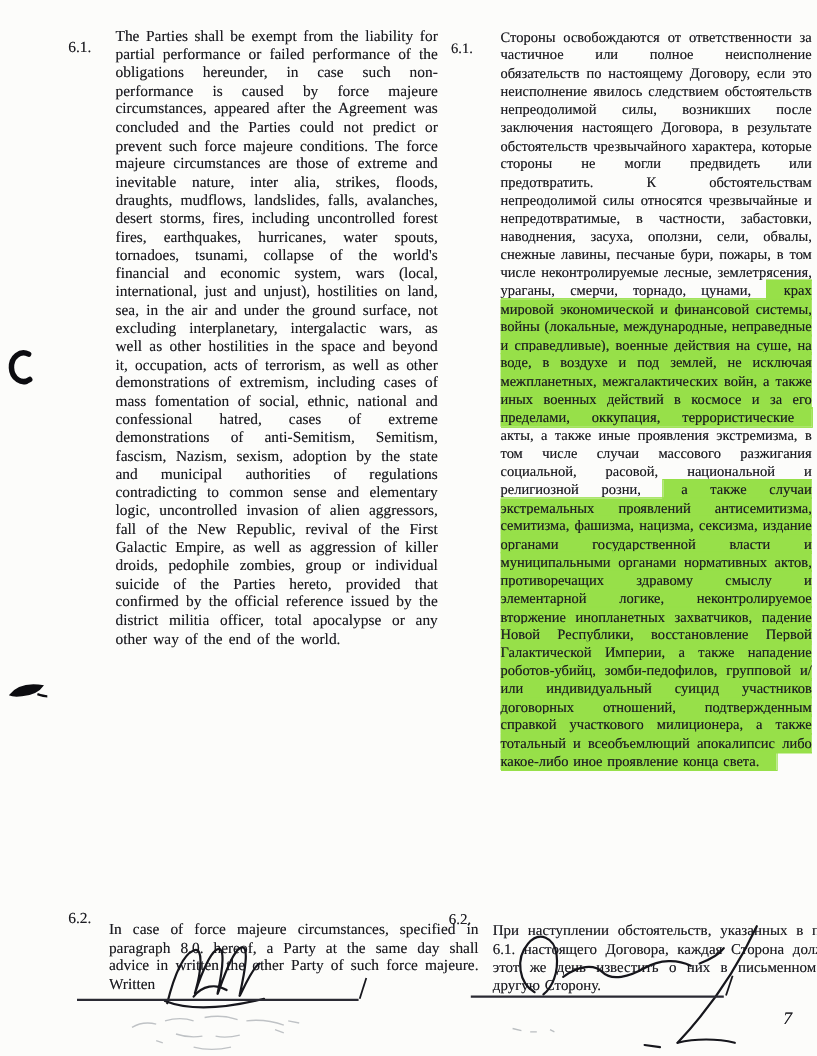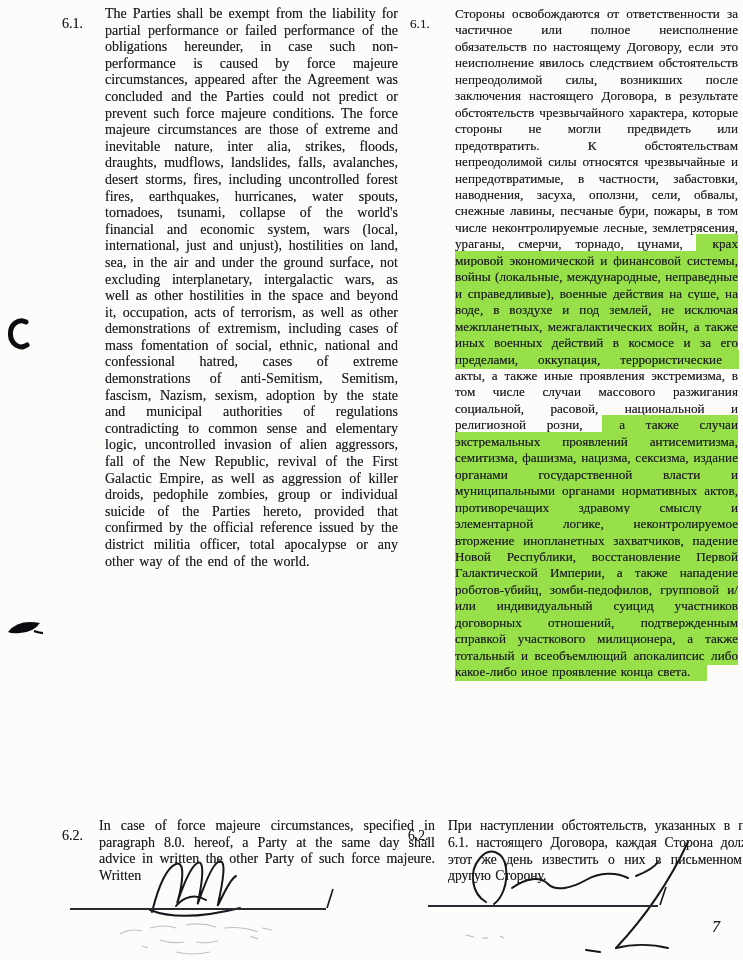--- a/index.html
+++ b/index.html
@@ -13,21 +13,21 @@
   .col-left  { left:62px;  width:336px; }
   .col-right { left:410px; width:328px; }
   .para { position:relative; text-align:justify; }
   .para .num { position:absolute; left:0; top:10px; white-space:nowrap; }
   .col-left .para-61 { padding-left:43px; font-size:14px; line-height:16.6px; word-spacing:2px; }
   .col-left .para-62 { position:absolute; top:812px; left:0; width:336px; padding-left:37px;
                        font-size:14px; line-height:16.6px; word-spacing:1.5px; }
   .col-right .para-61 { padding-left:45px; font-size:13.2px; line-height:16.45px; word-spacing:1px; }
   .col-right .para-62 { position:absolute; top:812px; left:-2px; width:330px; padding-left:40px;
                         font-size:13.6px; line-height:16.8px; word-spacing:1px; }
-  .body { text-shadow:0 0 0.5px rgba(20,20,25,0.55); }
+  .body { text-shadow:0 0 0.5px rgba(20,20,25,0.55);margin-top:20px; }
   .num  { text-shadow:0 0 0.5px rgba(20,20,25,0.55); }
   .hl { background:var(--hl,#97e049); padding:1px 16px; box-shadow:0 0 0 1px var(--hl,#97e049); }
   .overlay { position:absolute; left:0; top:0; width:743px; height:960px; pointer-events:none; }
   .page-number { position:absolute; left:712px; top:918px; font-size:16px; font-style:italic;
                  text-shadow:0 0 0.5px rgba(20,20,25,0.6); }
 </style>
 </head>
 <body>
 
 <div class="page">

